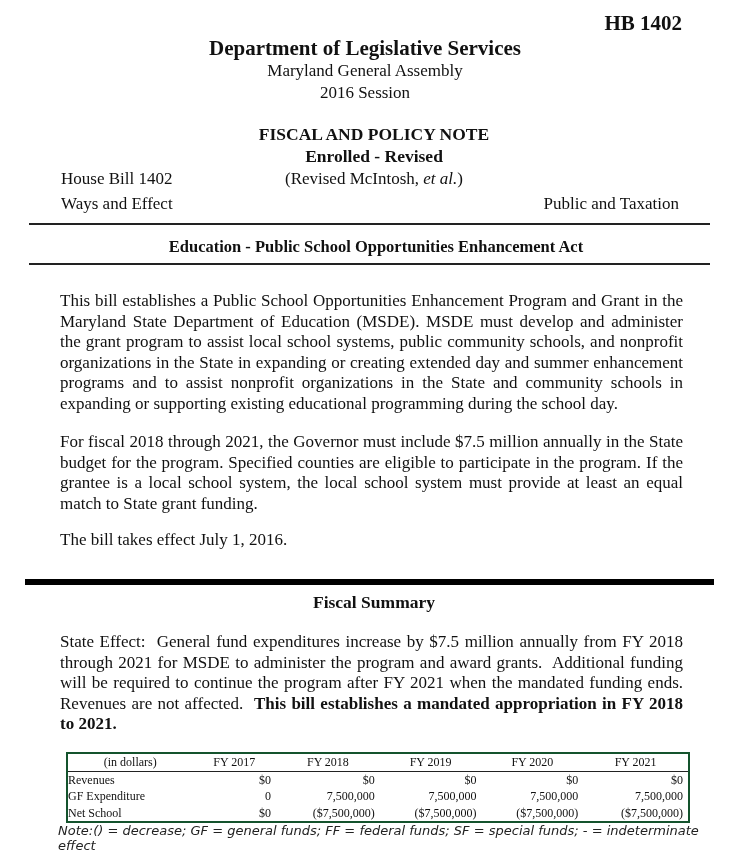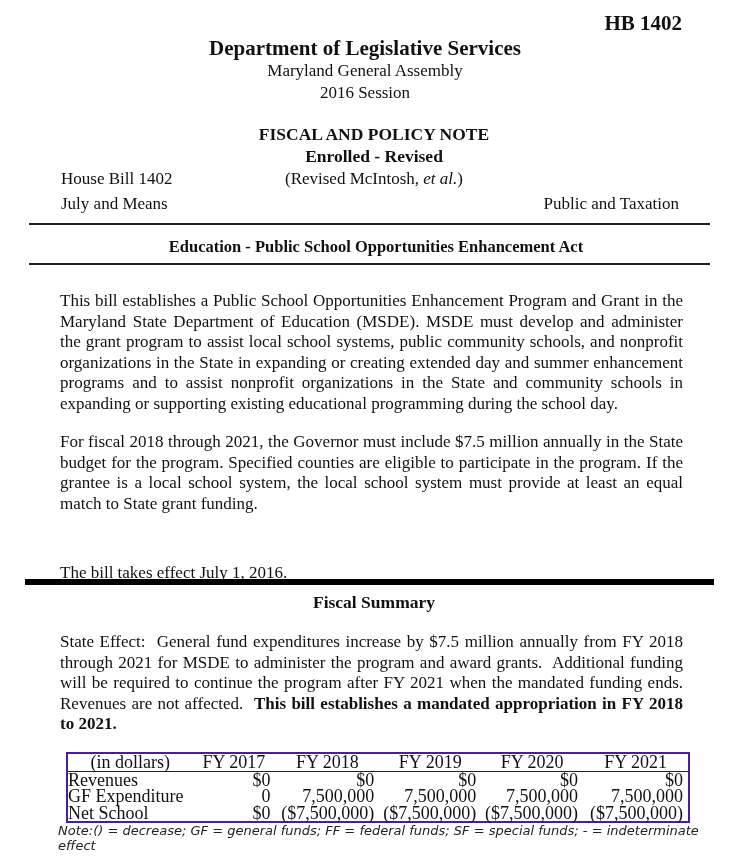--- a/index.html
+++ b/index.html
@@ -29,33 +29,33 @@
   #rule-bottom { top: 263px; }
   #bill-title { top: 237px; font-size: 16.5px; font-weight: bold; left: 8px; }
 
   .para {
     position: absolute; left: 60px; width: 623px;
     font-size: 17px; line-height: 20.6px; text-align: justify;
     text-align-last: left;
   }
   #para-1 { top: 291px; }
   #para-2 { top: 432px; }
-  #para-3 { top: 563px; }
+  #para-3 { top: 530px; }
 
   #thick-rule { position: absolute; left: 25px; width: 689px; top: 579px; height: 6px; background: #000; }
   #fiscal-summary-heading { top: 592px; font-size: 17.5px; font-weight: bold; left: 6px; }
 
   #state-effect { top: 632px; }
   #state-effect .label { font-weight: normal; }
   #state-effect .emph { font-weight: bold; }
 
   table#fiscal-table {
     position: absolute; left: 66px; top: 752px; width: 624px;
-    border-collapse: collapse; border: 2px solid #4c1d95;
-    font-size: 18px; line-height: 16.5px;
+    border-collapse: collapse; border: 2px solid #14532d;
+    font-size: 12px; line-height: 16.5px;
   }
   #fiscal-table th {
     font-weight: normal; padding: 0; height: 15px;
     border-bottom: 1.5px solid #222;
   }
   #fiscal-table td { padding: 0; text-align: right; }
   #fiscal-table td.row-label { text-align: left; }
   #fiscal-table th.label-head { text-align: center; }
   #fiscal-table td.val { padding-right: 5px; }
   col.c0 { width: 126px; }
@@ -77,21 +77,21 @@
 <div id="bill-number" class="abs">HB 1402</div>
 <div id="dept-title" class="abs center">Department of Legislative Services</div>
 <div id="assembly" class="abs center">Maryland General Assembly</div>
 <div id="session" class="abs center">2016 Session</div>
 
 <div id="note-title" class="abs center">FISCAL AND POLICY NOTE</div>
 <div id="status" class="abs center">Enrolled - Revised</div>
 <div id="sponsor" class="abs center"><span>(Revised McIntosh, </span><i>et al.</i><span>)</span></div>
 
 <div id="bill-label" class="abs">House Bill 1402</div>
-<div id="committee-house" class="abs">July and Means</div>
+<div id="committee-house" class="abs">Ways and Effect</div>
 <div id="committee-senate" class="abs">Public and Taxation</div>
 
 <div id="rule-top" class="rule"></div>
 <div id="bill-title" class="abs center">Education - Public School Opportunities Enhancement Act</div>
 <div id="rule-bottom" class="rule"></div>
 
 <div id="para-1" class="para">This bill establishes a Public School Opportunities Enhancement Program and Grant in the Maryland State Department of Education (MSDE).  MSDE must develop and administer the grant program to assist local school systems, public community schools, and nonprofit organizations in the State in expanding or creating extended day and summer enhancement programs and to assist nonprofit organizations in the State and community schools in expanding or supporting existing educational programming during the school day.</div>
 <div id="para-2" class="para">For fiscal 2018 through 2021, the Governor must include $7.5 million annually in the State budget for the program.  Specified counties are eligible to participate in the program.  If the grantee is a local school system, the local school system must provide at least an equal match to State grant funding.</div>
 <div id="para-3" class="para">The bill takes effect July 1, 2016.</div>
 

